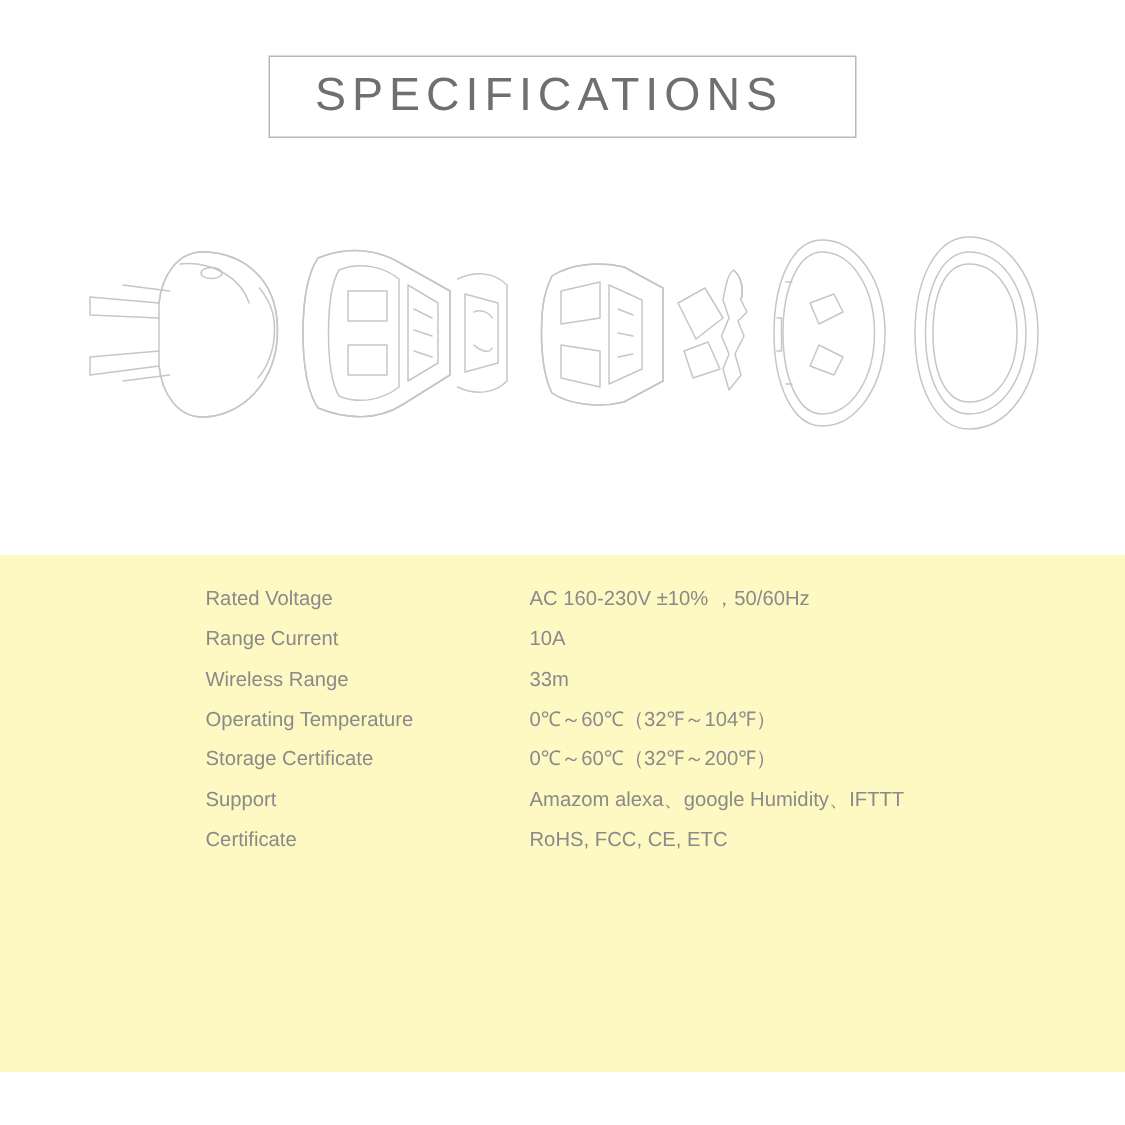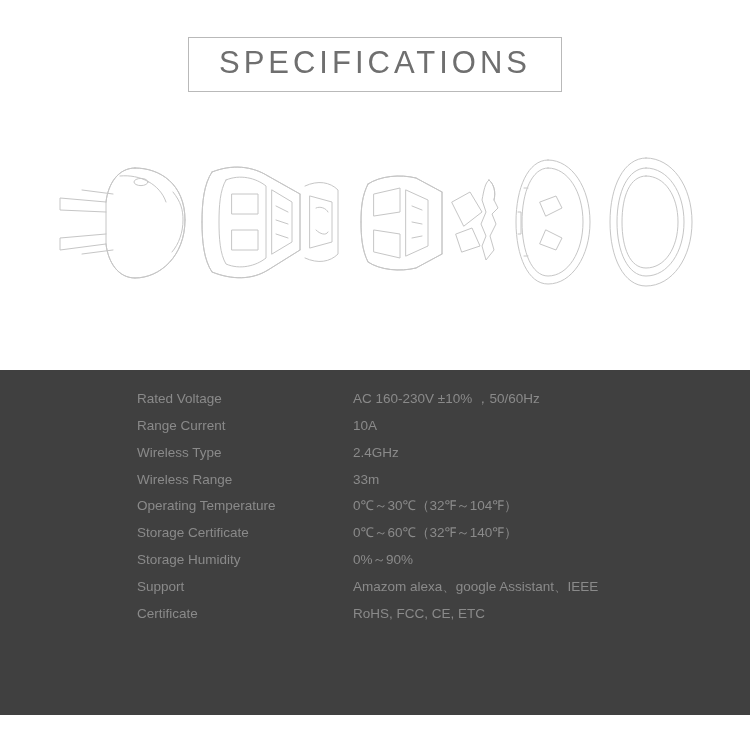--- a/index.html
+++ b/index.html
@@ -24,21 +24,21 @@
   .title-wrap {
     position: absolute;
     top: 37px;
     left: 0;
     width: 750px;
     display: flex;
     justify-content: center;
   }
   .title-box {
     border: 1px solid #b9b9b9;
-    padding: 9px 30px 13px 30px;
+    padding: 9px 48px 13px 30px;
     min-width: 290px;
     text-align: left;
   }
   .title-text {
     font-size: 31px;
     letter-spacing: 4px;
     color: #6f6f6f;
     font-weight: 400;
     line-height: 1;
     font-family: "Liberation Sans", sans-serif;
@@ -56,21 +56,21 @@
     display: block;
   }
 
   
   .spec-panel {
     position: absolute;
     top: 370px;
     left: 0;
     width: 750px;
     height: 345px;
-    background: #404040;
+    background: #fef9c3;
   }
   .spec-table {
     position: absolute;
     top: 16px;
     left: 137px;
     width: 560px;
     border-collapse: collapse;
   }
   .spec-table td {
     font-size: 13.5px;
@@ -194,42 +194,34 @@
       <tbody>
         <tr>
           <td class="label">Rated Voltage</td>
           <td class="value">AC 160-230V ±10% ，50/60Hz</td>
         </tr>
         <tr>
           <td class="label">Range Current</td>
           <td class="value">10A</td>
         </tr>
         <tr>
-          <td class="label">Wireless Type</td>
-          <td class="value">2.4GHz</td>
-        </tr>
-        <tr>
           <td class="label">Wireless Range</td>
           <td class="value">33m</td>
         </tr>
         <tr>
           <td class="label">Operating Temperature</td>
-          <td class="value">0℃～30℃（32℉～104℉）</td>
+          <td class="value">0℃～60℃（32℉～104℉）</td>
         </tr>
         <tr>
           <td class="label">Storage Certificate</td>
-          <td class="value">0℃～60℃（32℉～140℉）</td>
-        </tr>
-        <tr>
-          <td class="label">Storage Humidity</td>
-          <td class="value">0%～90%</td>
+          <td class="value">0℃～60℃（32℉～200℉）</td>
         </tr>
         <tr>
           <td class="label">Support</td>
-          <td class="value">Amazom alexa、google Assistant、IEEE</td>
+          <td class="value">Amazom alexa、google Humidity、IFTTT</td>
         </tr>
         <tr>
           <td class="label">Certificate</td>
           <td class="value">RoHS, FCC, CE, ETC</td>
         </tr>
       </tbody>
     </table>
   </div>
 
   <div class="bottom-strip"></div>

